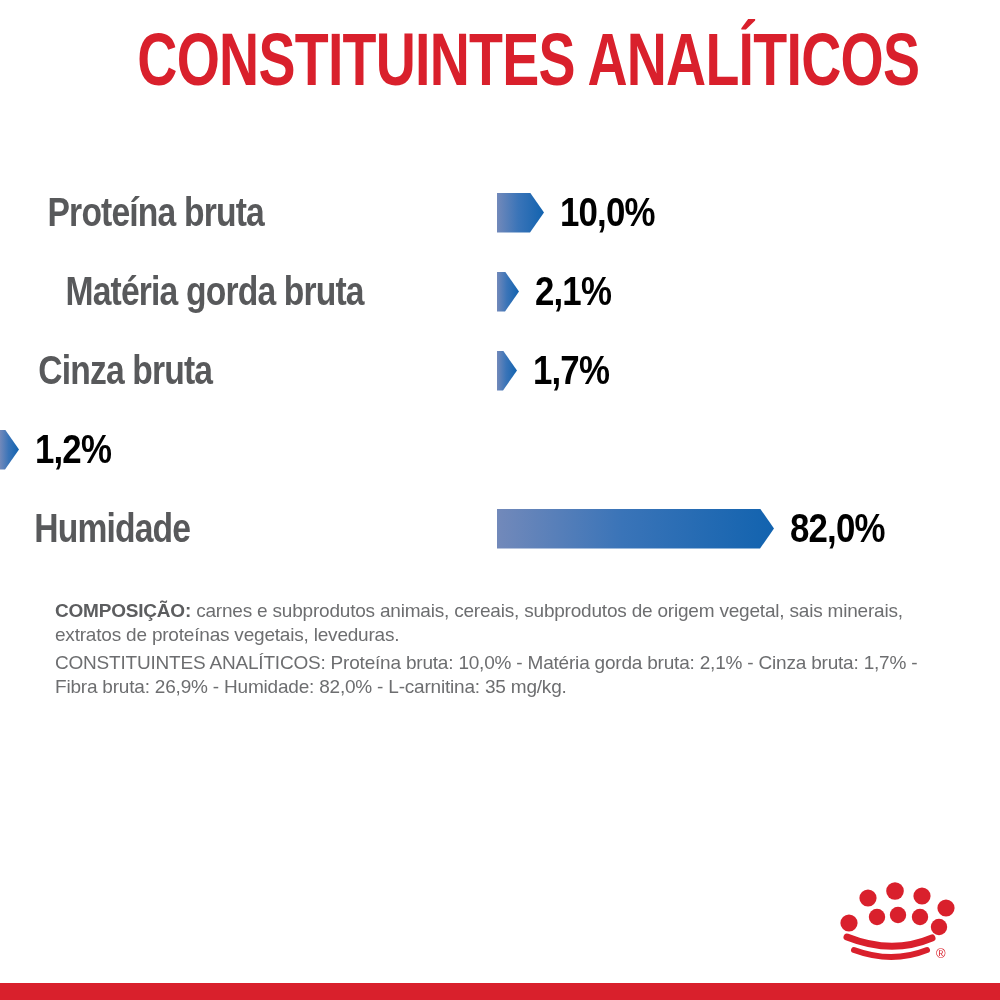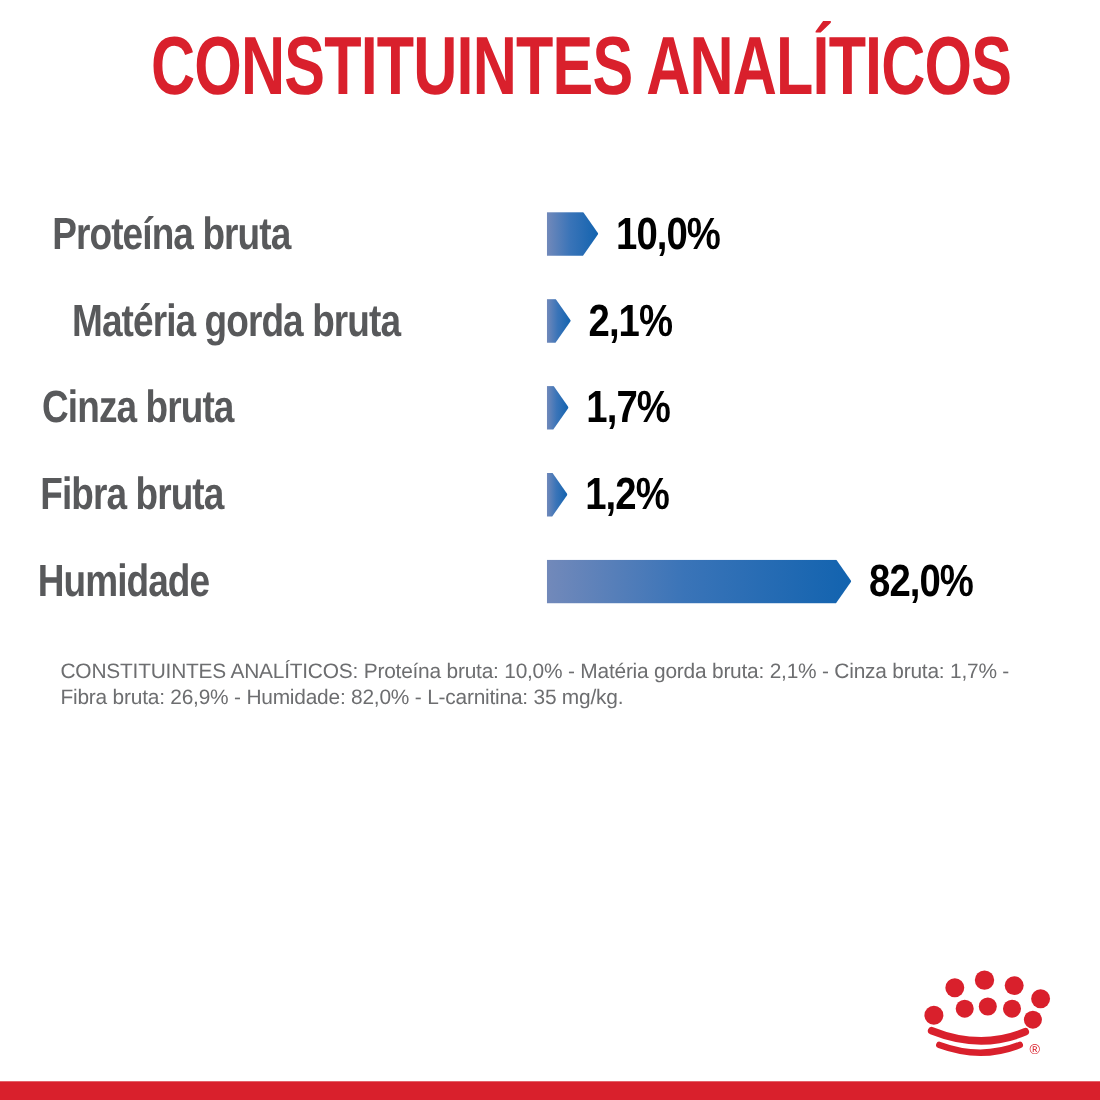--- a/index.html
+++ b/index.html
@@ -95,32 +95,32 @@
     <div class="row-label"><span>Matéria gorda bruta</span></div>
     <div class="bar" style="width: 22px;"></div>
     <div class="row-value"><span>2,1%</span></div>
   </div>
   <div class="row">
     <div class="row-label"><span>Cinza bruta</span></div>
     <div class="bar" style="width: 20px;"></div>
     <div class="row-value"><span>1,7%</span></div>
   </div>
   <div class="row">
-    <div class="row-label"><span>Fibra bruta</span></div>
     <div class="bar" style="width: 19px;"></div>
     <div class="row-value"><span>1,2%</span></div>
   </div>
   <div class="row">
     <div class="row-label"><span>Humidade</span></div>
     <div class="bar" style="width: 277px;"></div>
     <div class="row-value"><span>82,0%</span></div>
   </div>
 </div>
 
 <div class="footnotes">
+  <p><b>COMPOSIÇÃO:</b><span> carnes e subprodutos animais, cereais, subprodutos de origem vegetal, sais minerais, extratos de proteínas vegetais, leveduras.</span></p>
   <p><span>CONSTITUINTES ANALÍTICOS: Proteína bruta: 10,0% - Matéria gorda bruta: 2,1% - Cinza bruta: 1,7% - Fibra bruta: 26,9% - Humidade: 82,0% - L-carnitina: 35 mg/kg.</span></p>
 </div>
 
 <svg class="crown" width="150" height="100" viewBox="0 0 150 100">
   <g fill="#d9202c">
     <circle cx="19" cy="49" r="8.6"></circle>
     <circle cx="38" cy="24" r="8.6"></circle>
     <circle cx="65" cy="17" r="8.8"></circle>
     <circle cx="92" cy="22" r="8.6"></circle>
     <circle cx="116" cy="34" r="8.6"></circle>

